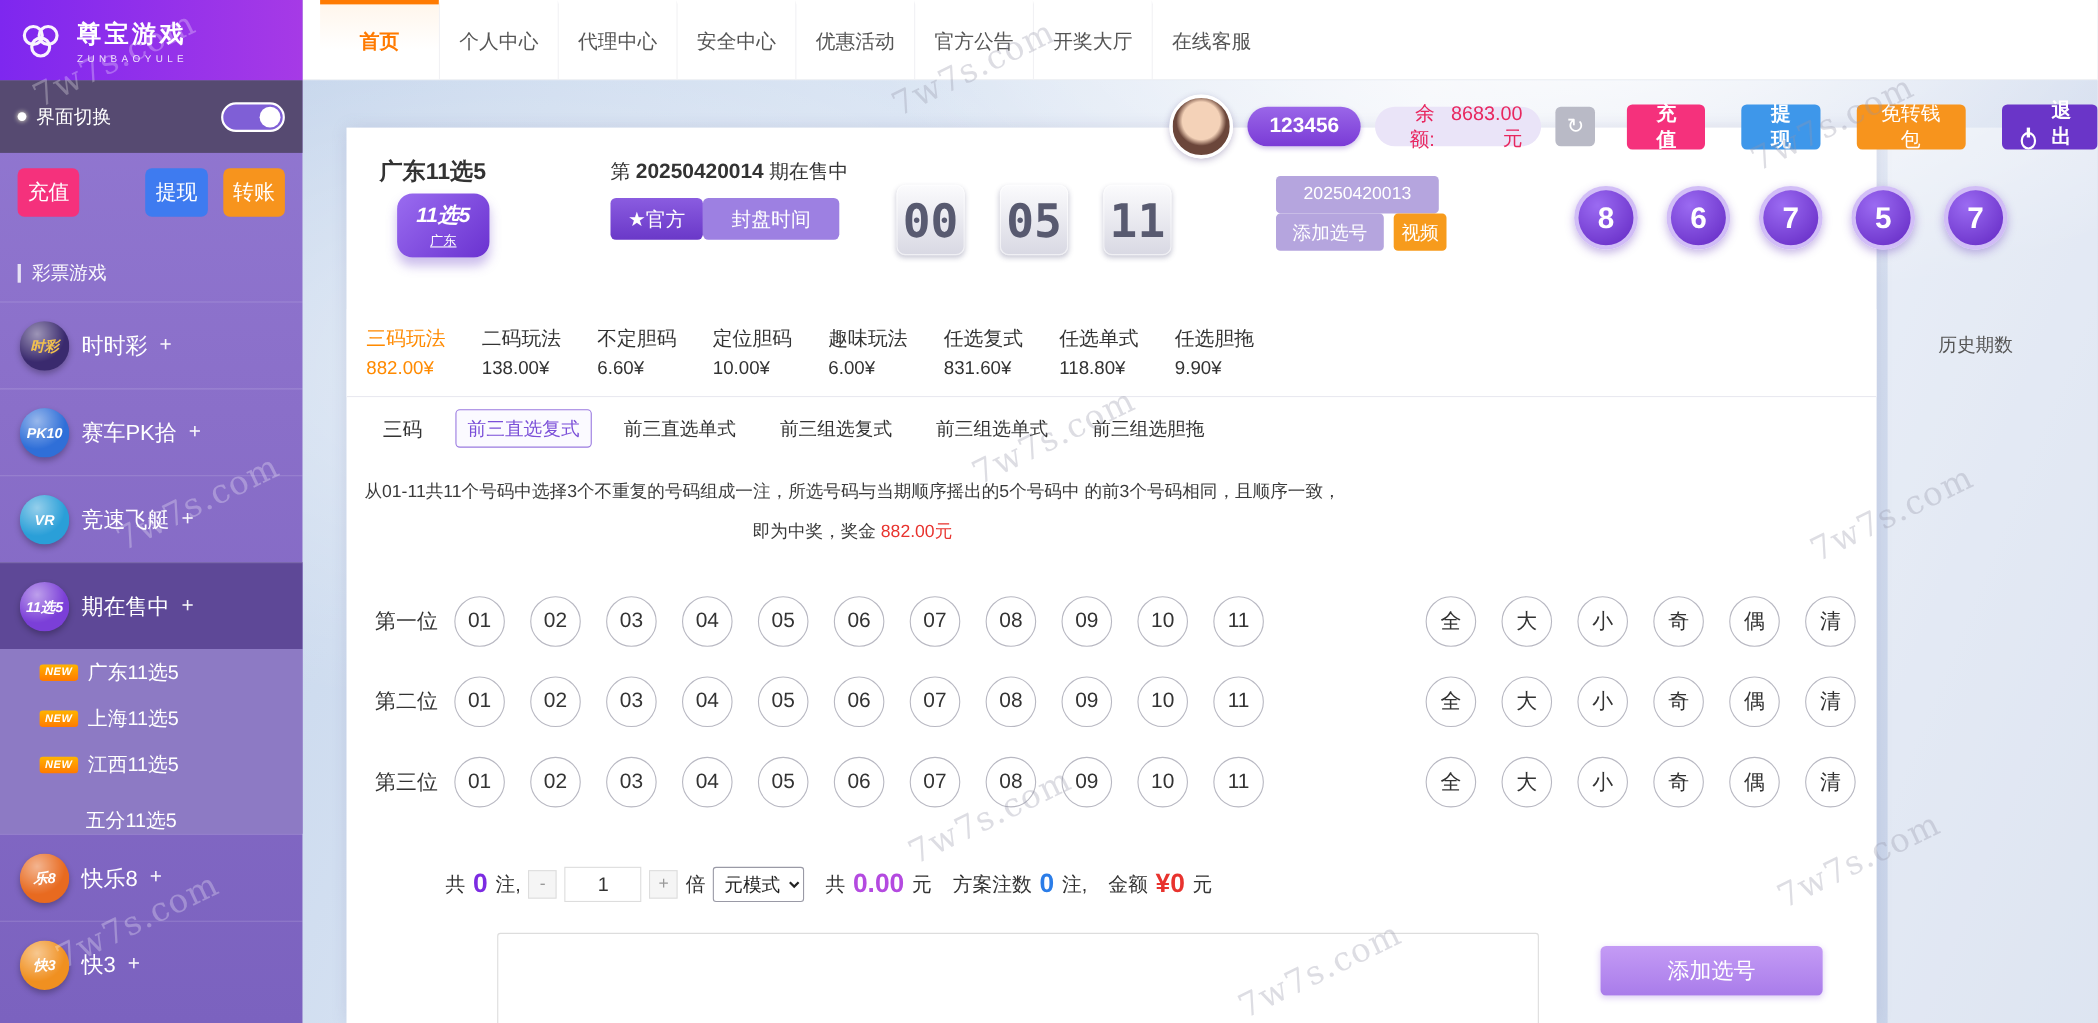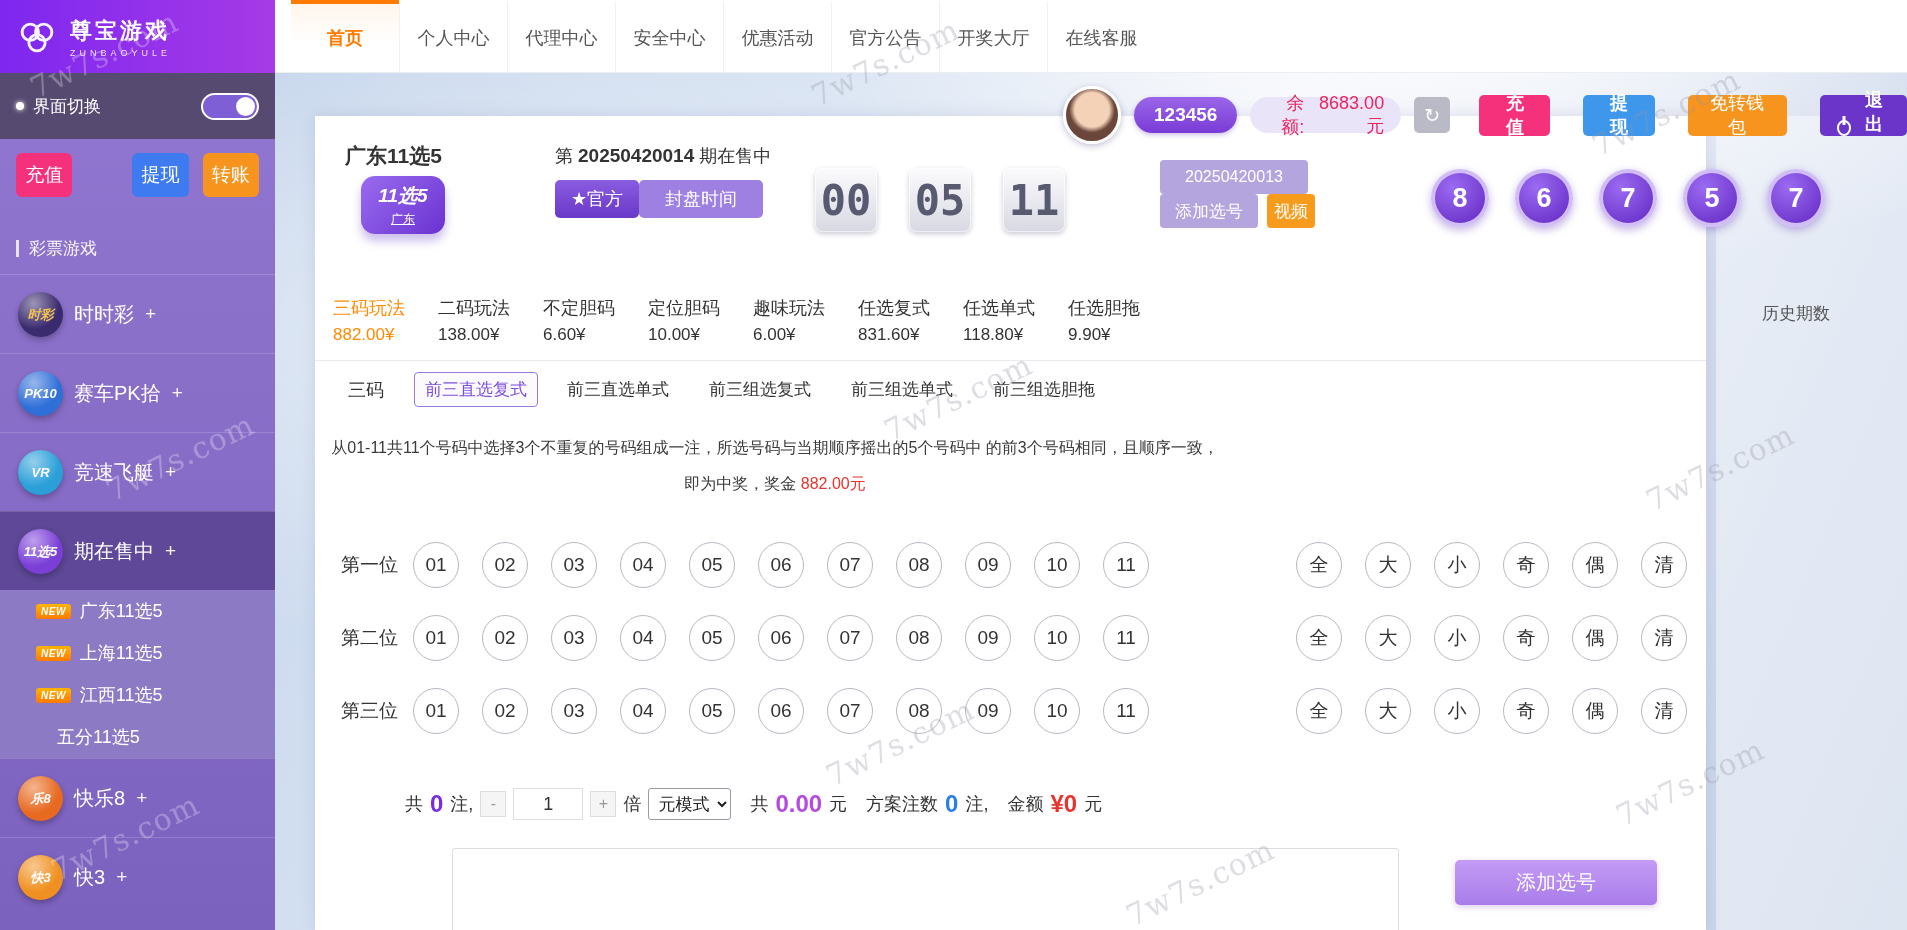--- a/index.html
+++ b/index.html
@@ -205,21 +205,21 @@
             <span>广东11选5</span>
           </div>
           <div class="submenu-item">
             <span class="new-badge">NEW</span>
             <span>上海11选5</span>
           </div>
           <div class="submenu-item">
             <span class="new-badge">NEW</span>
             <span>江西11选5</span>
           </div>
-          <div class="submenu-item" style="padding-left: 57px;">
+          <div class="submenu-item" style="padding-left: 78px; align-items: flex-end;">
             <span>五分11选5</span>
           </div>
         </div>
         <div class="menu-item">
           <span class="menu-icon" style="background-color: rgb(232, 106, 32); color: rgb(255, 255, 255);">乐8</span>
           <span class="menu-label">快乐8</span>
           <span class="menu-plus">+</span>
         </div>
         <div class="menu-item">
           <span class="menu-icon" style="background-color: rgb(240, 144, 32); color: rgb(255, 255, 255);">快3</span>

